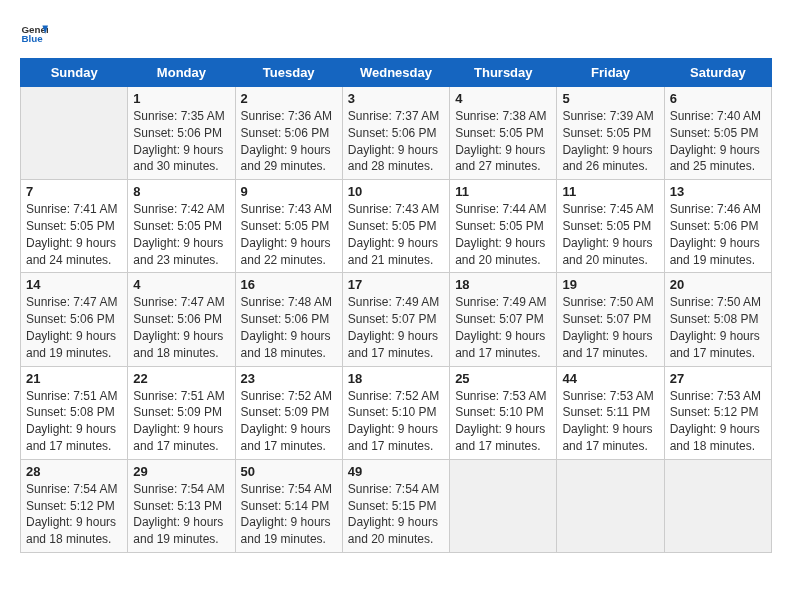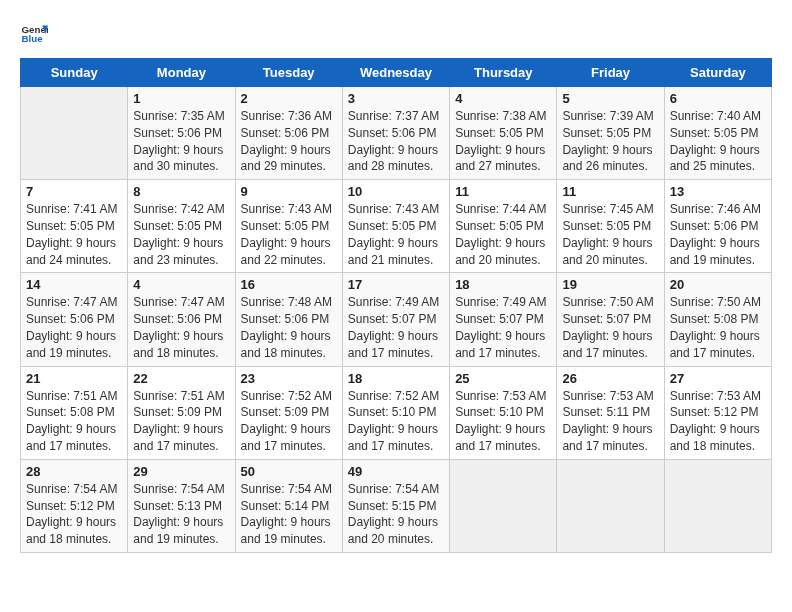--- a/index.html
+++ b/index.html
@@ -213,21 +213,21 @@
         </td>
         <td>
           <span class="day-number">18</span>
           <div class="day-info">Sunrise: 7:52 AM<br>Sunset: 5:10 PM<br>Daylight: 9 hours<br>and 17 minutes.</div>
         </td>
         <td>
           <span class="day-number">25</span>
           <div class="day-info">Sunrise: 7:53 AM<br>Sunset: 5:10 PM<br>Daylight: 9 hours<br>and 17 minutes.</div>
         </td>
         <td>
-          <span class="day-number">26</span>
+          <span class="day-number">44</span>
           <div class="day-info">Sunrise: 7:53 AM<br>Sunset: 5:11 PM<br>Daylight: 9 hours<br>and 17 minutes.</div>
         </td>
         <td>
           <span class="day-number">27</span>
           <div class="day-info">Sunrise: 7:53 AM<br>Sunset: 5:12 PM<br>Daylight: 9 hours<br>and 18 minutes.</div>
         </td>
       </tr>
       <tr>
         <td>
           <span class="day-number">28</span>

